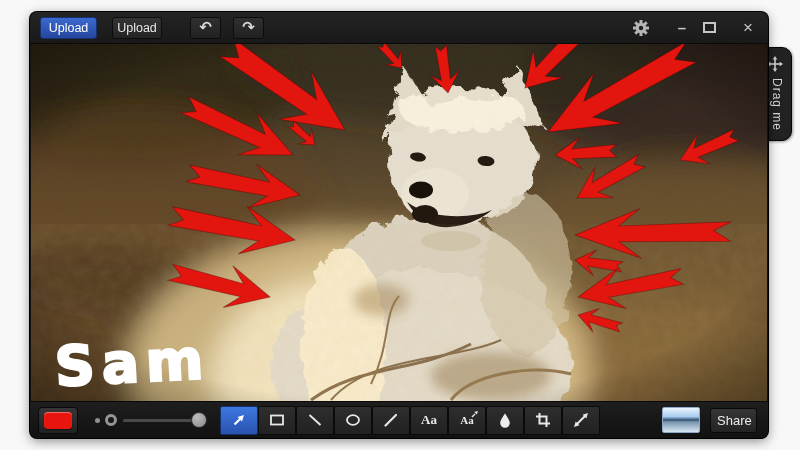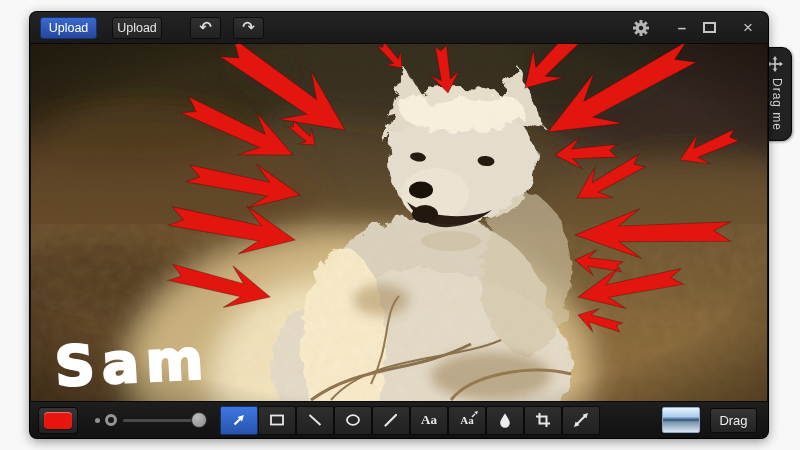--- a/index.html
+++ b/index.html
@@ -290,16 +290,16 @@
           <svg width="16" height="16" viewBox="0 0 16 16">
             <line x1="4" y1="12" x2="12" y2="4" stroke="#e8e8e8" stroke-width="2"></line>
             <polygon points="15,1 9.6,2.7 13.3,6.4" fill="#e8e8e8"></polygon>
             <polygon points="1,15 2.7,9.6 6.4,13.3" fill="#e8e8e8"></polygon>
           </svg>
         </button>
       </div>
 
       <div class="spacer"></div>
       <div class="thumb-img"></div>
-      <button class="save">Drag</button>
+      <button class="save">Share</button>
     </div>
   </div>
 </div>
 
 </body></html>

